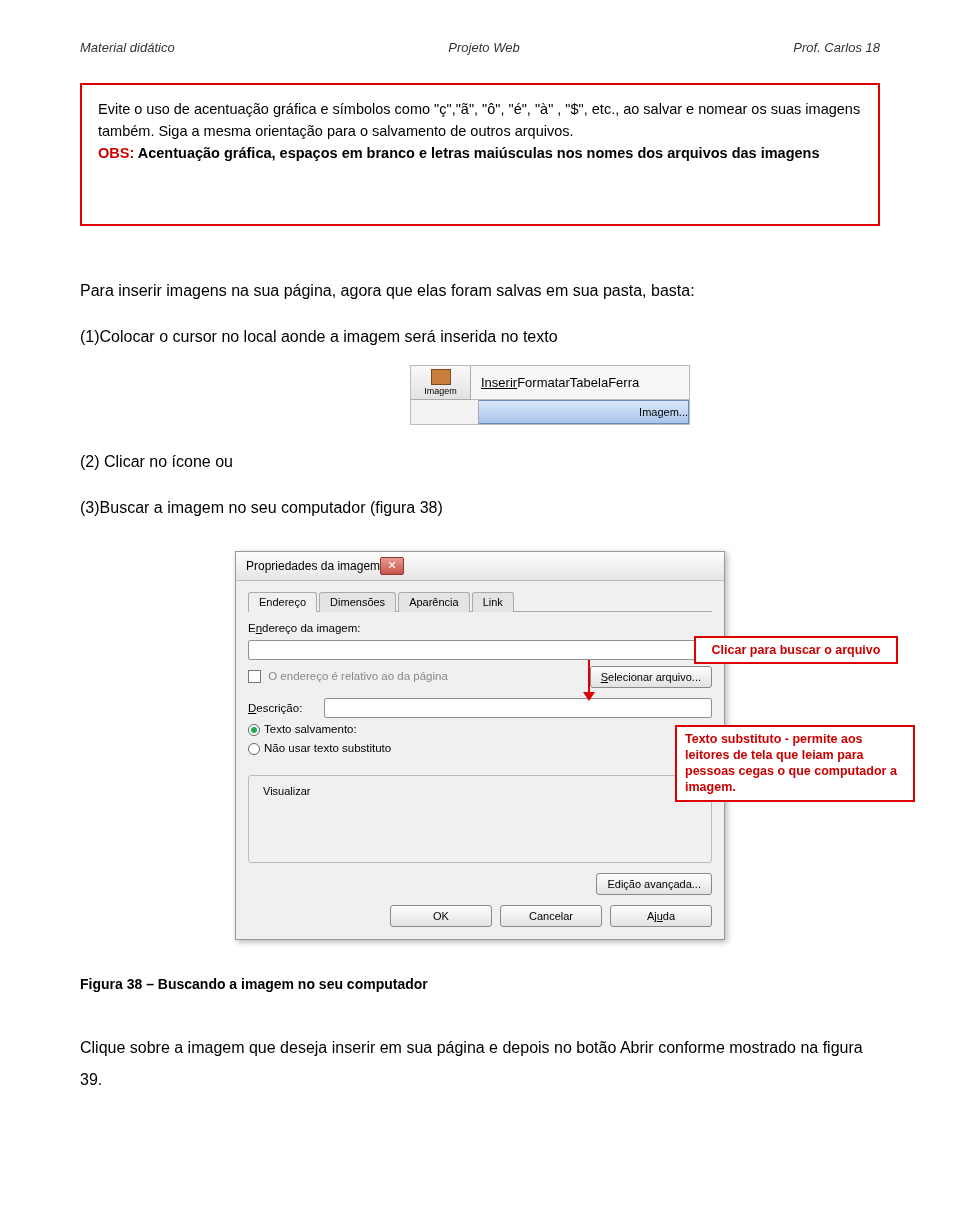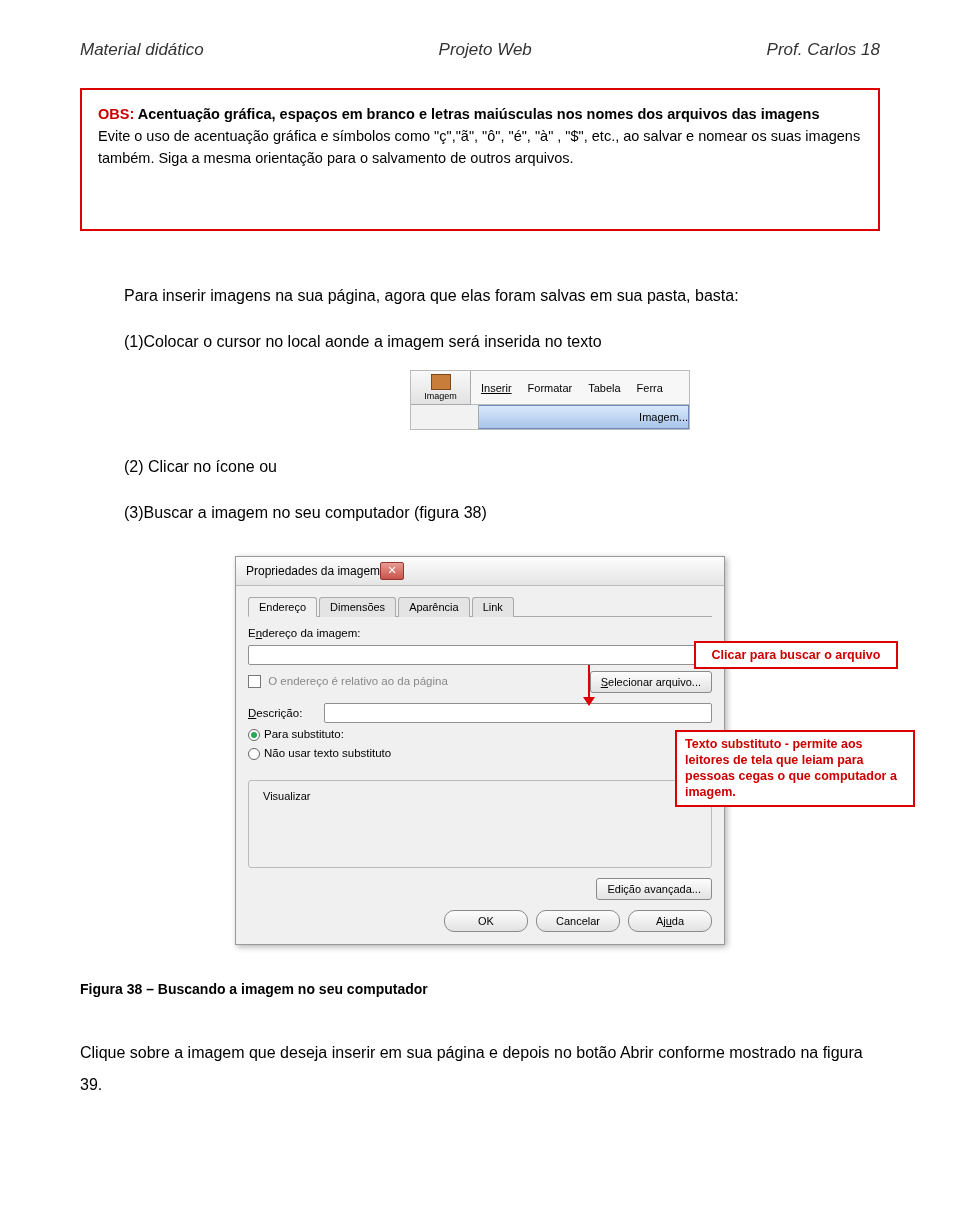--- a/index.html
+++ b/index.html
@@ -11,21 +11,21 @@
     width: 960px;
     color: #000;
   }
   .page {
     padding: 40px 80px 60px 80px;
   }
   .header {
     display: flex;
     justify-content: space-between;
     font-style: italic;
-    font-size: 17px;
+    font-size: 13px;
     margin-bottom: 28px;
     color: #333;
   }
   .warning-box {
     border: 2px solid #d00;
     padding: 14px 16px 60px 16px;
     margin-bottom: 48px;
     font-size: 14.5px;
     line-height: 1.5;
   }
@@ -34,21 +34,20 @@
     font-weight: bold;
   }
   .warning-box .obs-rest {
     font-weight: bold;
     color: #000;
   }
   .body-text {
     font-size: 16px;
     line-height: 2.1;
     margin-bottom: 12px;
-    margin-left: 44px;
   }
   .menu-img {
     margin-left: 330px;
     margin-bottom: 20px;
     border: 1px solid #bbb;
     background: #f0f0f0;
     display: inline-block;
     width: 280px;
   }
   .menu-img-top {
@@ -69,23 +68,22 @@
   .menu-img-icon {
     width: 20px; height: 16px;
     background:#c97d3a;
     margin-bottom:1px;
     border:1px solid #7a4a1a;
   }
   .menu-img-right {
     flex: 1;
     display: flex;
     align-items: center;
-    gap: 16px;
     padding-left: 10px;
-    font-size: 11px;
+    font-size: 13px;
     background:#f7f7f7;
     border-bottom:1px solid #bbb;
   }
   .menu-img-right span:first-child { text-decoration: underline; }
   .menu-img-bottom {
     display:flex;
     height:24px;
   }
   .menu-img-bottom-left{
     width:68px;
@@ -182,21 +180,21 @@
     border:1px solid #bbb;
     border-radius:3px;
     padding:24px 10px;
     margin-top:20px;
     height:88px;
   }
   .fieldset-legend{font-size:11px;position:relative;top:-15px;background:#f0f0f0;padding:0 4px;display:inline-block;}
   .dialog-footer{
     display:flex;justify-content:flex-end;gap:8px;margin-top:10px;
   }
-  .dialog-footer .btn{width:84px;border-radius:10px;}
+  .dialog-footer .btn{width:102px;}
   .callout {
     position:absolute;
     border:2px solid #d00;
     background:#fff;
     color:#c00;
     font-weight:bold;
     font-size:12.5px;
     padding:4px 8px;
     line-height:1.3;
     z-index: 5;
@@ -232,24 +230,24 @@
 
 <div class="page">
 
   <div class="header">
     <span>Material didático</span>
     <span>Projeto Web</span>
     <span>Prof. Carlos  18</span>
   </div>
 
   <div class="warning-box">
+    <div>Evite o uso de acentuação gráfica e símbolos como "ç","ã", "ô", "é", "à" , "$", etc., ao salvar e nomear os suas imagens também. Siga a mesma orientação para o salvamento de outros arquivos.</div>
     <div>
       <span class="obs-label">OBS:</span><span class="obs-rest"> Acentuação gráfica, espaços em branco e letras maiúsculas nos nomes dos arquivos das imagens</span>
     </div>
-    <div>Evite o uso de acentuação gráfica e símbolos como "ç","ã", "ô", "é", "à" , "$", etc., ao salvar e nomear os suas imagens também. Siga a mesma orientação para o salvamento de outros arquivos.</div>
   </div>
 
   <div class="body-text">Para inserir imagens na sua página, agora que elas foram salvas em sua pasta, basta:</div>
   <div class="body-text">(1)Colocar o cursor no local aonde a imagem será inserida no texto</div>
 
   <div class="menu-img">
     <div class="menu-img-top">
       <div class="menu-img-left">
         <div class="menu-img-icon"></div>
         <span>Imagem</span>
@@ -304,21 +302,21 @@
             <span style="color:#888;">O endereço é relativo ao da página</span>
           </span>
           <span class="btn"><span class="ul">S</span>elecionar arquivo...</span>
         </div>
 
         <div class="desc-row">
           <span style="width:68px;"><span class="ul">D</span>escrição:</span>
           <div class="text-input"></div>
         </div>
         <div class="field-row">
-          <span class="radio checked"></span><span>Para substituto:</span>
+          <span class="radio checked"></span><span>Texto salvamento:</span>
         </div>
         <div class="field-row">
           <span class="radio"></span><span>Não usar texto substituto</span>
         </div>
 
         <div class="fieldset">
           <span class="fieldset-legend">Visualizar</span>
         </div>
 
         <div style="display:flex;justify-content:flex-end;margin-top:10px;">

